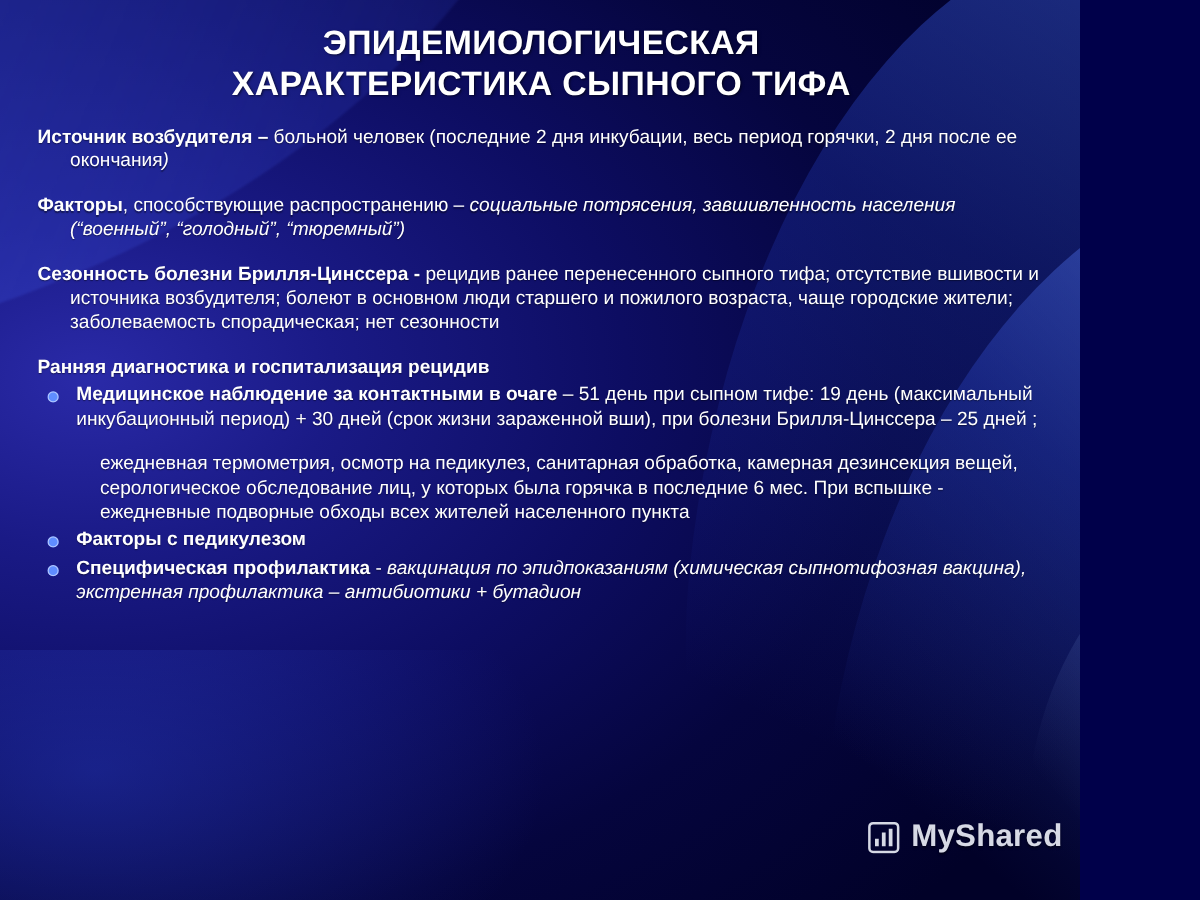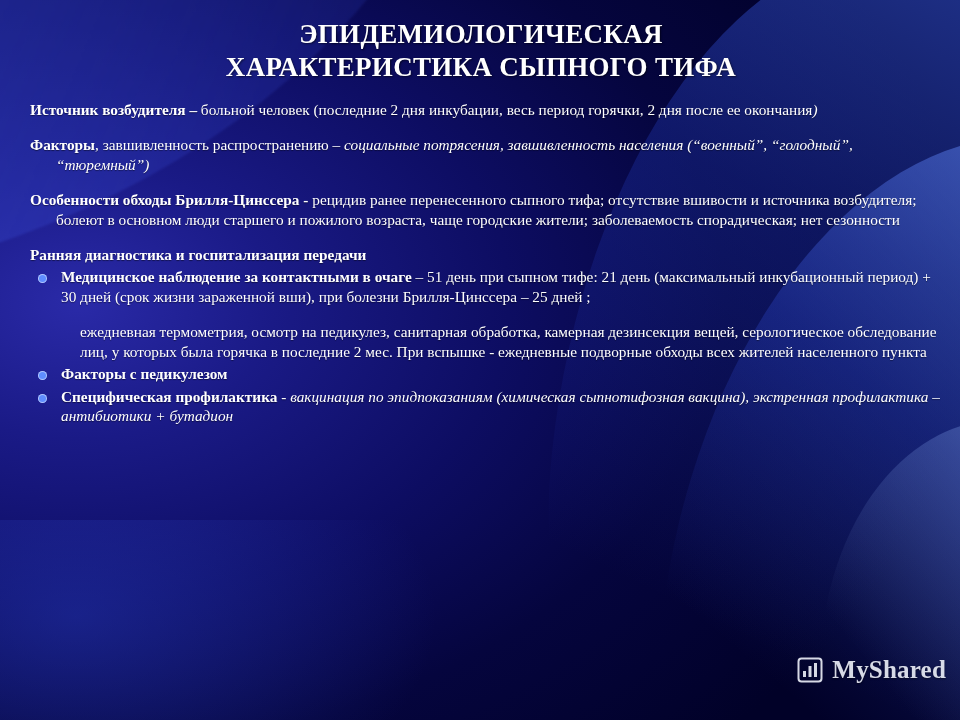--- a/index.html
+++ b/index.html
@@ -8,25 +8,24 @@
   }
   body {
     width: 960px;
     height: 720px;
     overflow: hidden;
     font-family: "Liberation Sans", sans-serif;
     background: #00004a;
   }
   #slide {
     position: relative;
-    width: 960px;
+    width: 864px;
     height: 720px;
     overflow: hidden;
     background: radial-gradient(ellipse 900px 620px at 8% 42%, #2a2aa8 0%, #1a1a86 22%, #0d0d62 48%, #05053e 72%, #010128 100%);
-    font-family: Liberation Serif, serif;
   }
   
   .swoosh {
     position: absolute;
     pointer-events: none;
   }
   .sw1 {
     left: -240px; top: -300px;
     width: 760px; height: 540px;
     background: linear-gradient(120deg, rgba(60,80,220,0.55), rgba(20,30,140,0.05));
@@ -164,40 +163,40 @@
     </div>
 
     <p class="para">
       <b>Источник возбудителя – </b><span>больной человек (последние 2 дня инкубации, весь период горячки, 2 дня после ее окончания</span><i>)</i>
     </p>
 
 
 
 
     <p class="para">
-      <b>Факторы</b><span>, завшивленность распространению – </span><i>социальные потрясения, завшивленность населения (“военный”, “голодный”, “тюремный”)</i>
+      <b>Факторы</b><span>, способствующие распространению – </span><i>социальные потрясения, завшивленность населения (“военный”, “голодный”, “тюремный”)</i>
     </p>
 
     <p class="para">
-      <b>Особенности обходы Брилля-Цинссера - </b><span>рецидив ранее перенесенного сыпного тифа; отсутствие вшивости и источника  возбудителя; болеют в основном люди старшего и пожилого возраста, чаще  городские жители; заболеваемость спорадическая; нет сезонности</span>
+      <b>Сезонность болезни Брилля-Цинссера - </b><span>рецидив ранее перенесенного сыпного тифа; отсутствие вшивости и источника  возбудителя; болеют в основном люди старшего и пожилого возраста, чаще  городские жители; заболеваемость спорадическая; нет сезонности</span>
     </p>
 
 
     <p class="para plain">
-      <b>Ранняя диагностика и госпитализация передачи</b>
+      <b>Ранняя диагностика и госпитализация рецидив</b>
     </p>
 
     <div class="bullet-row">
       <span class="bullet-dot"></span>
       <span class="bullet-text">
-        <b>Медицинское наблюдение за контактными в очаге</b><span> – 51 день при сыпном тифе: 21 день (максимальный инкубационный период) + 30 дней (срок жизни зараженной вши), при болезни Брилля-Цинссера – 25 дней ;</span>
+        <b>Медицинское наблюдение за контактными в очаге</b><span> – 51 день при сыпном тифе: 19 день (максимальный инкубационный период) + 30 дней (срок жизни зараженной вши), при болезни Брилля-Цинссера – 25 дней ;</span>
       </span>
     </div>
 
-    <p class="para cont">ежедневная термометрия, осмотр на педикулез, санитарная обработка, камерная дезинсекция вещей, серологическое обследование лиц, у которых была горячка в последние 2 мес. При вспышке - ежедневные подворные обходы всех жителей населенного пункта</p>
+    <p class="para cont">ежедневная термометрия, осмотр на педикулез, санитарная обработка, камерная дезинсекция вещей, серологическое обследование лиц, у которых была горячка в последние 6 мес. При вспышке - ежедневные подворные обходы всех жителей населенного пункта</p>
 
     <div class="bullet-row">
       <span class="bullet-dot"></span>
       <span class="bullet-text">
         <b>Факторы с педикулезом</b>
       </span>
     </div>
 
     <div class="bullet-row">
       <span class="bullet-dot"></span>

